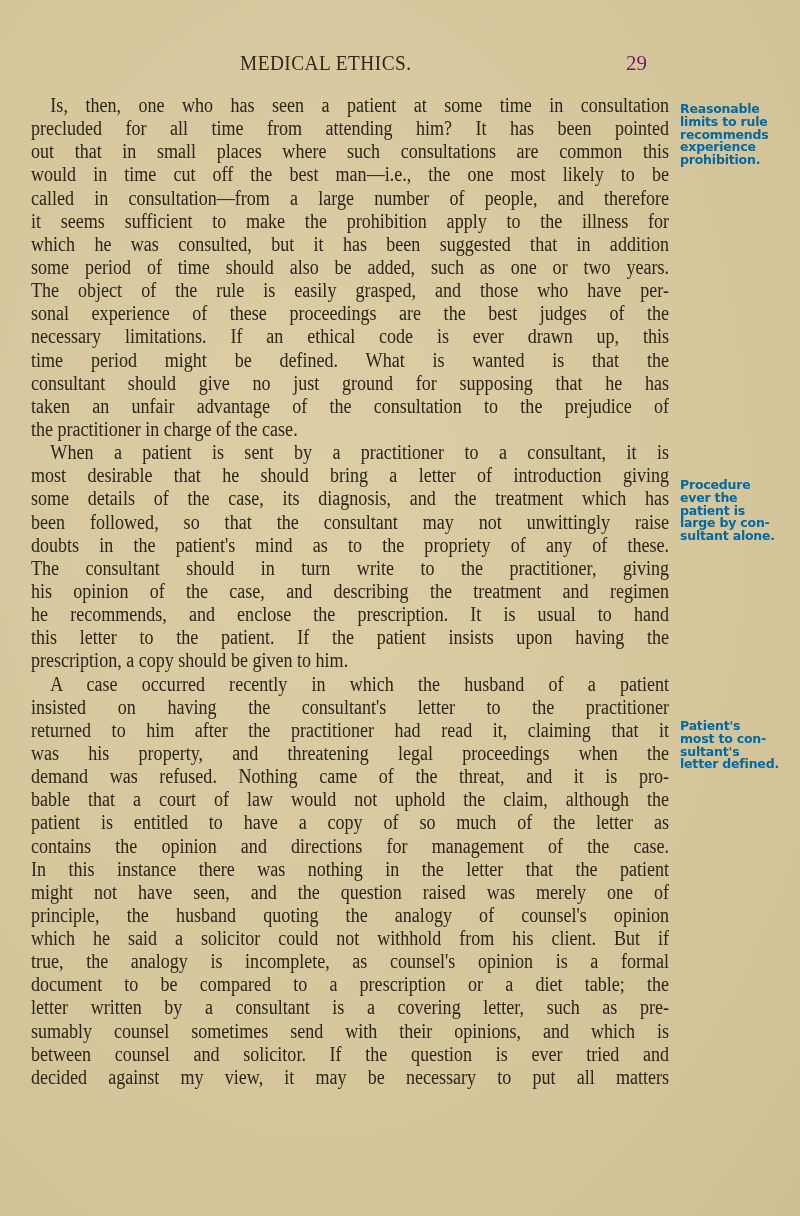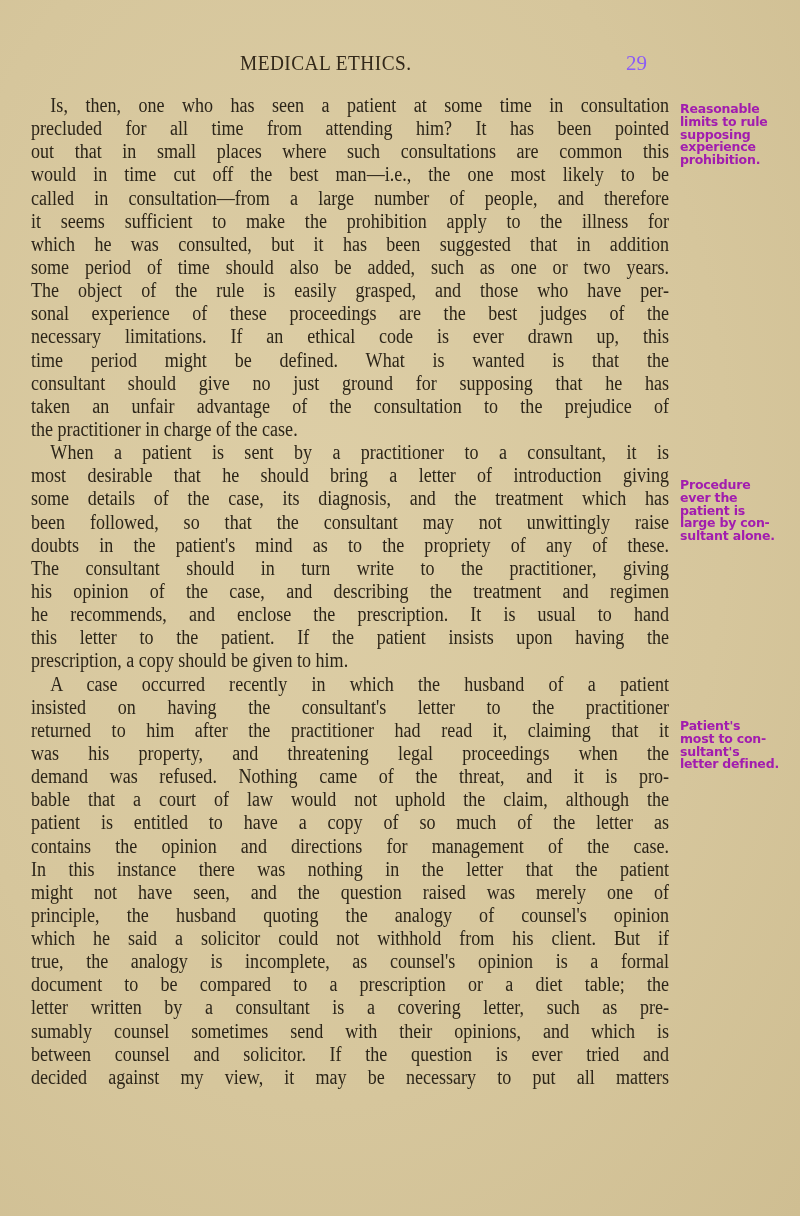--- a/index.html
+++ b/index.html
@@ -13,38 +13,38 @@
     }
     .running-head {
       position: absolute; top: 51px; left: 0; width: 648px; height: 30px;
     }
     .running-title {
       position: absolute; left: 240px; top: 0;
       font-size: 21px; letter-spacing: 0.5px; transform: scaleX(0.92); transform-origin: left;
       color: #33291a;
     }
     .page-number {
-      position: absolute; left: 626px; top: 0; font-size: 21px; color: #8b5cf6;
+      position: absolute; left: 626px; top: 0; font-size: 21px; color: #701a75;
     }
     .body-text {
       position: absolute; left: 31px; top: 94px; width: 638px;
     }
     .line {
       height: 23.15px; line-height: 23.15px; font-size: 20.5px;
       white-space: nowrap; text-align: justify; text-align-last: justify;
       transform: scaleX(0.88); transform-origin: left; width: 725px;
       color: #2c2519;
     }
     .line.last { text-align-last: left; }
     .line.indent { padding-left: 22px; width: 703px; }
     .margin-note {
       position: absolute; left: 680px; width: 120px;
       font-family: "DejaVu Sans", "Liberation Sans", sans-serif;
       font-weight: bold; font-size: 12.5px; line-height: 12.8px;
-      color: #a21caf; letter-spacing: -0.2px;
+      color: #0369a1; letter-spacing: -0.2px;
     }
     .margin-note div { white-space: nowrap; }
   </style>
 </head>
 <body>
 
 <div class="running-head">
   <span class="running-title">MEDICAL ETHICS.</span>
   <span class="page-number">29</span>
 </div>
@@ -91,21 +91,21 @@
   <div class="line">document to be compared to a prescription or a diet table; the</div>
   <div class="line">letter written by a consultant is a covering letter, such as pre-</div>
   <div class="line">sumably counsel sometimes send with their opinions, and which is</div>
   <div class="line">between counsel and solicitor. If the question is ever tried and</div>
   <div class="line">decided against my view, it may be necessary to put all matters</div>
 </div>
 
 <div class="margin-note" style="top:103px">
   <div>Reasonable</div>
   <div>limits to rule</div>
-  <div>supposing</div>
+  <div>recommends</div>
   <div>experience</div>
   <div>prohibition.</div>
 </div>
 
 <div class="margin-note" style="top:479px">
   <div>Procedure</div>
   <div>ever the</div>
   <div>patient is</div>
   <div>large by con-</div>
   <div>sultant alone.</div>

